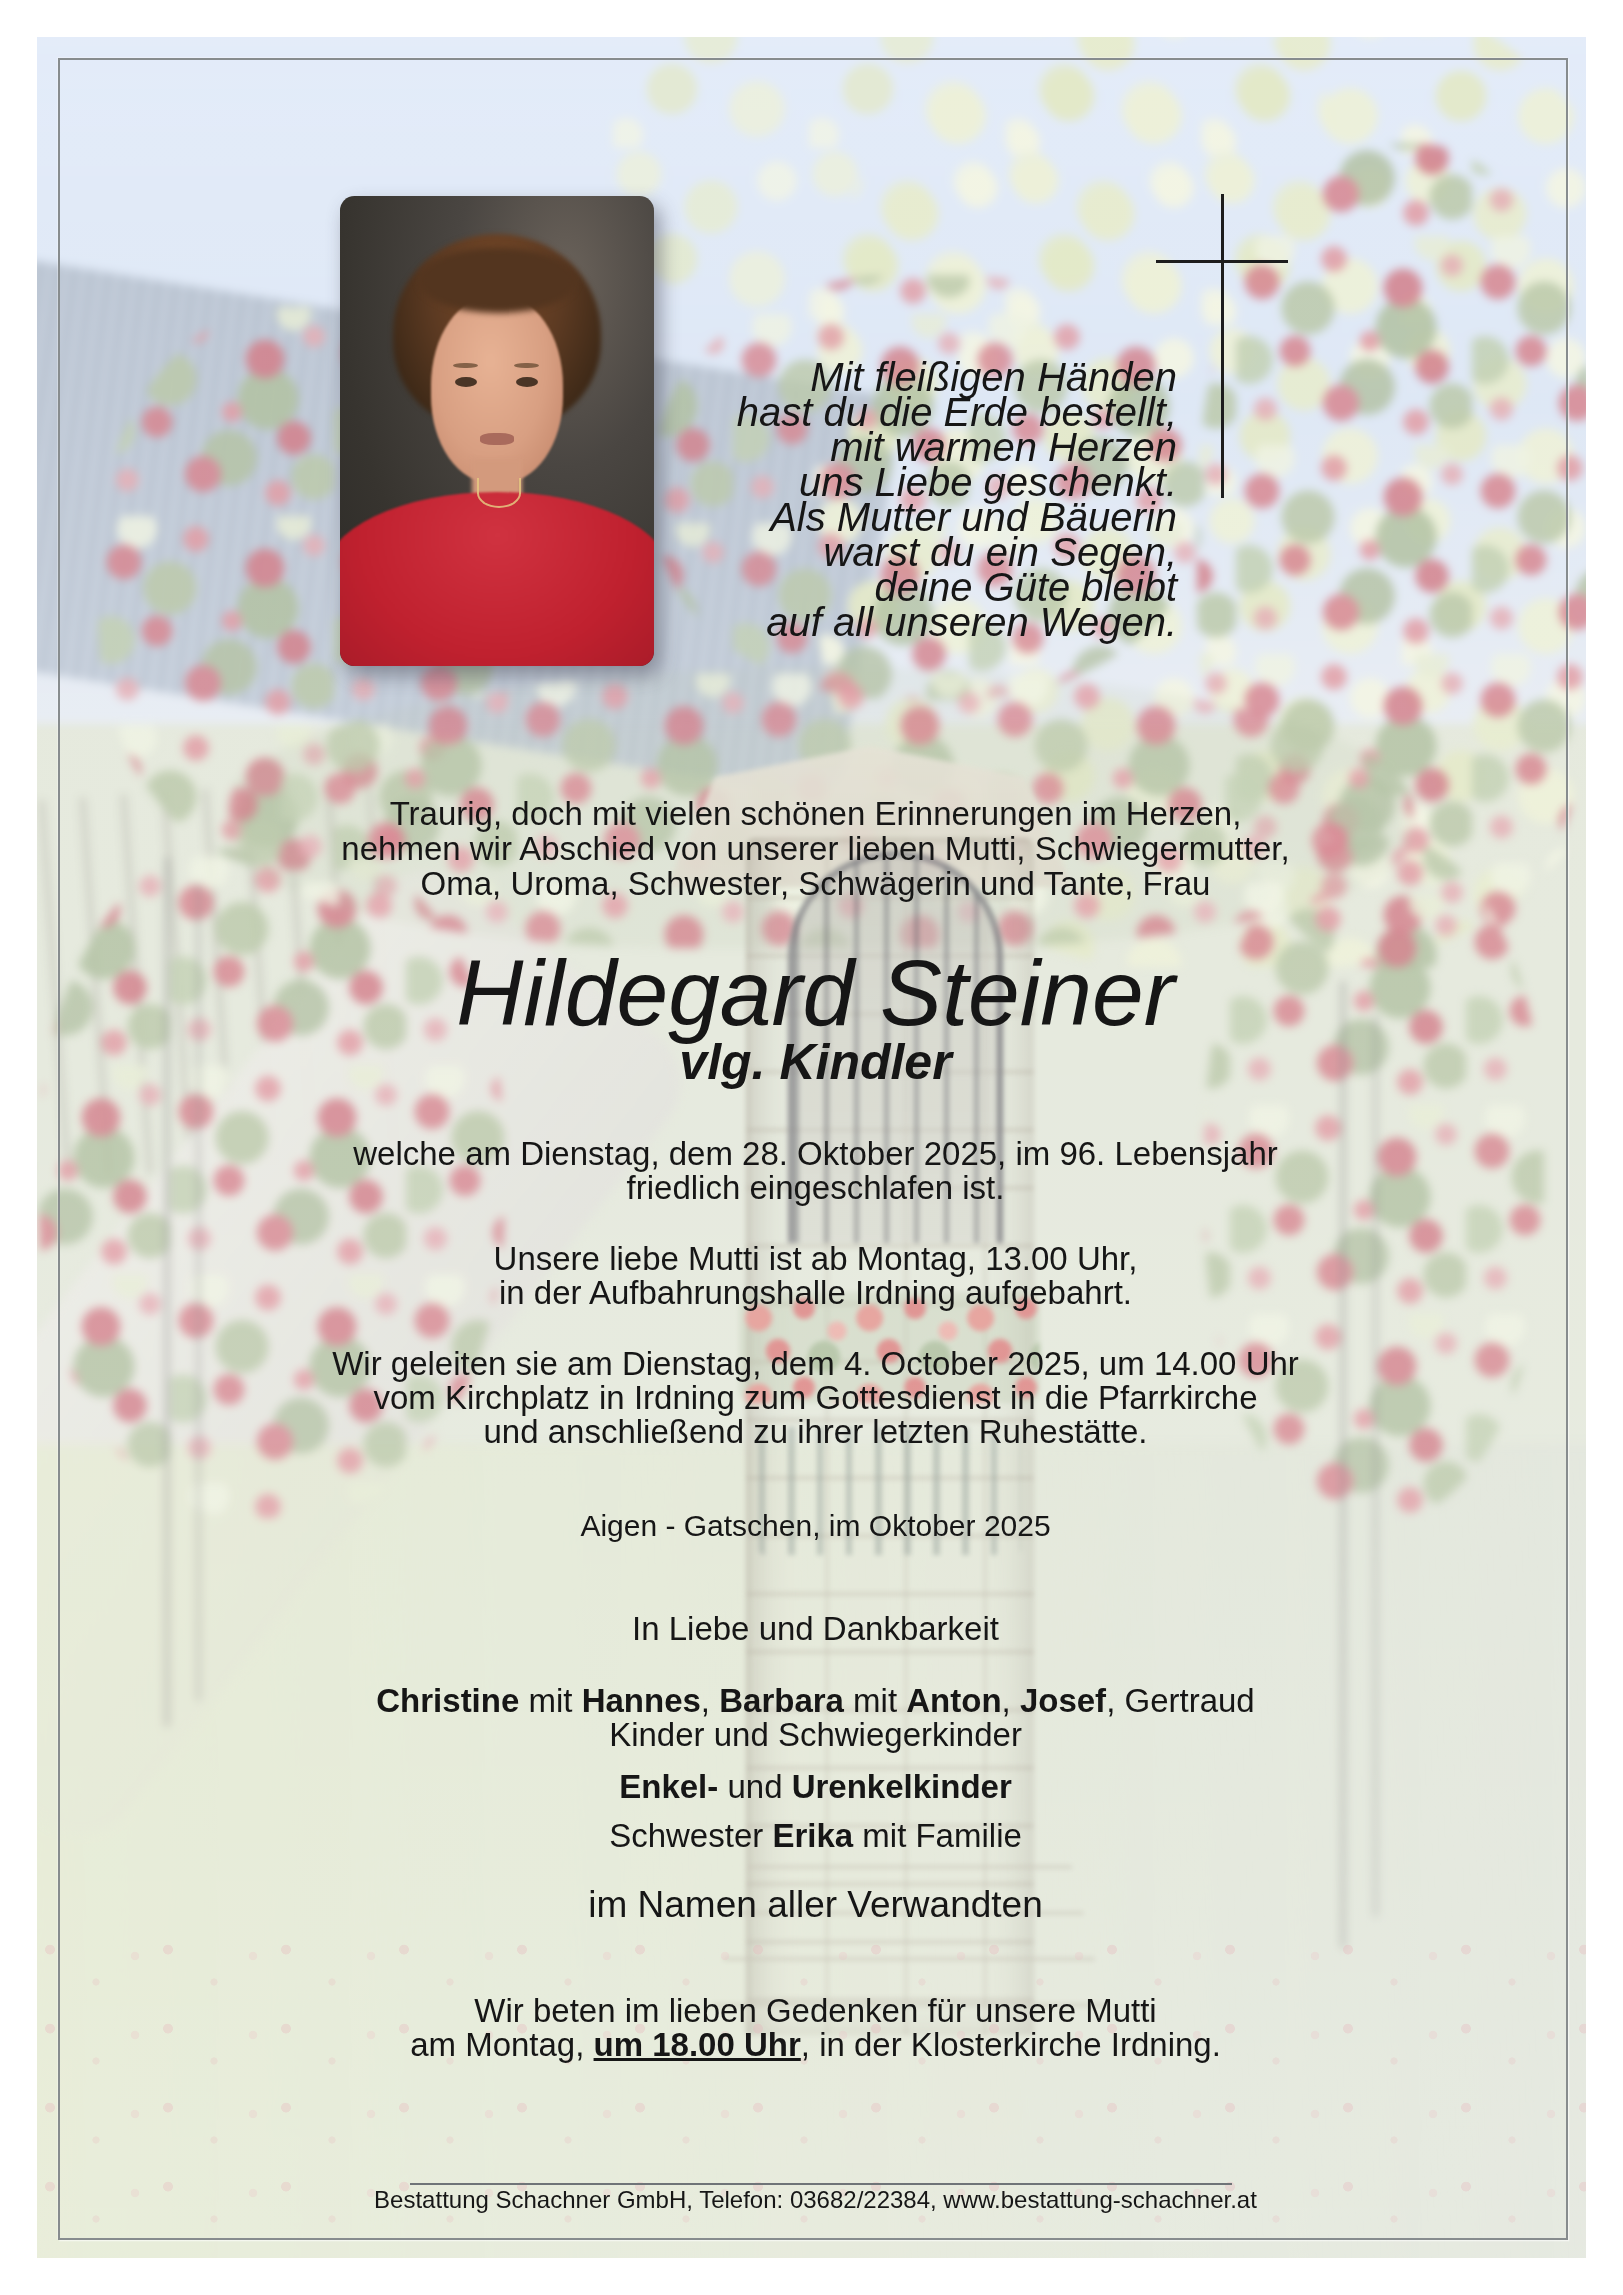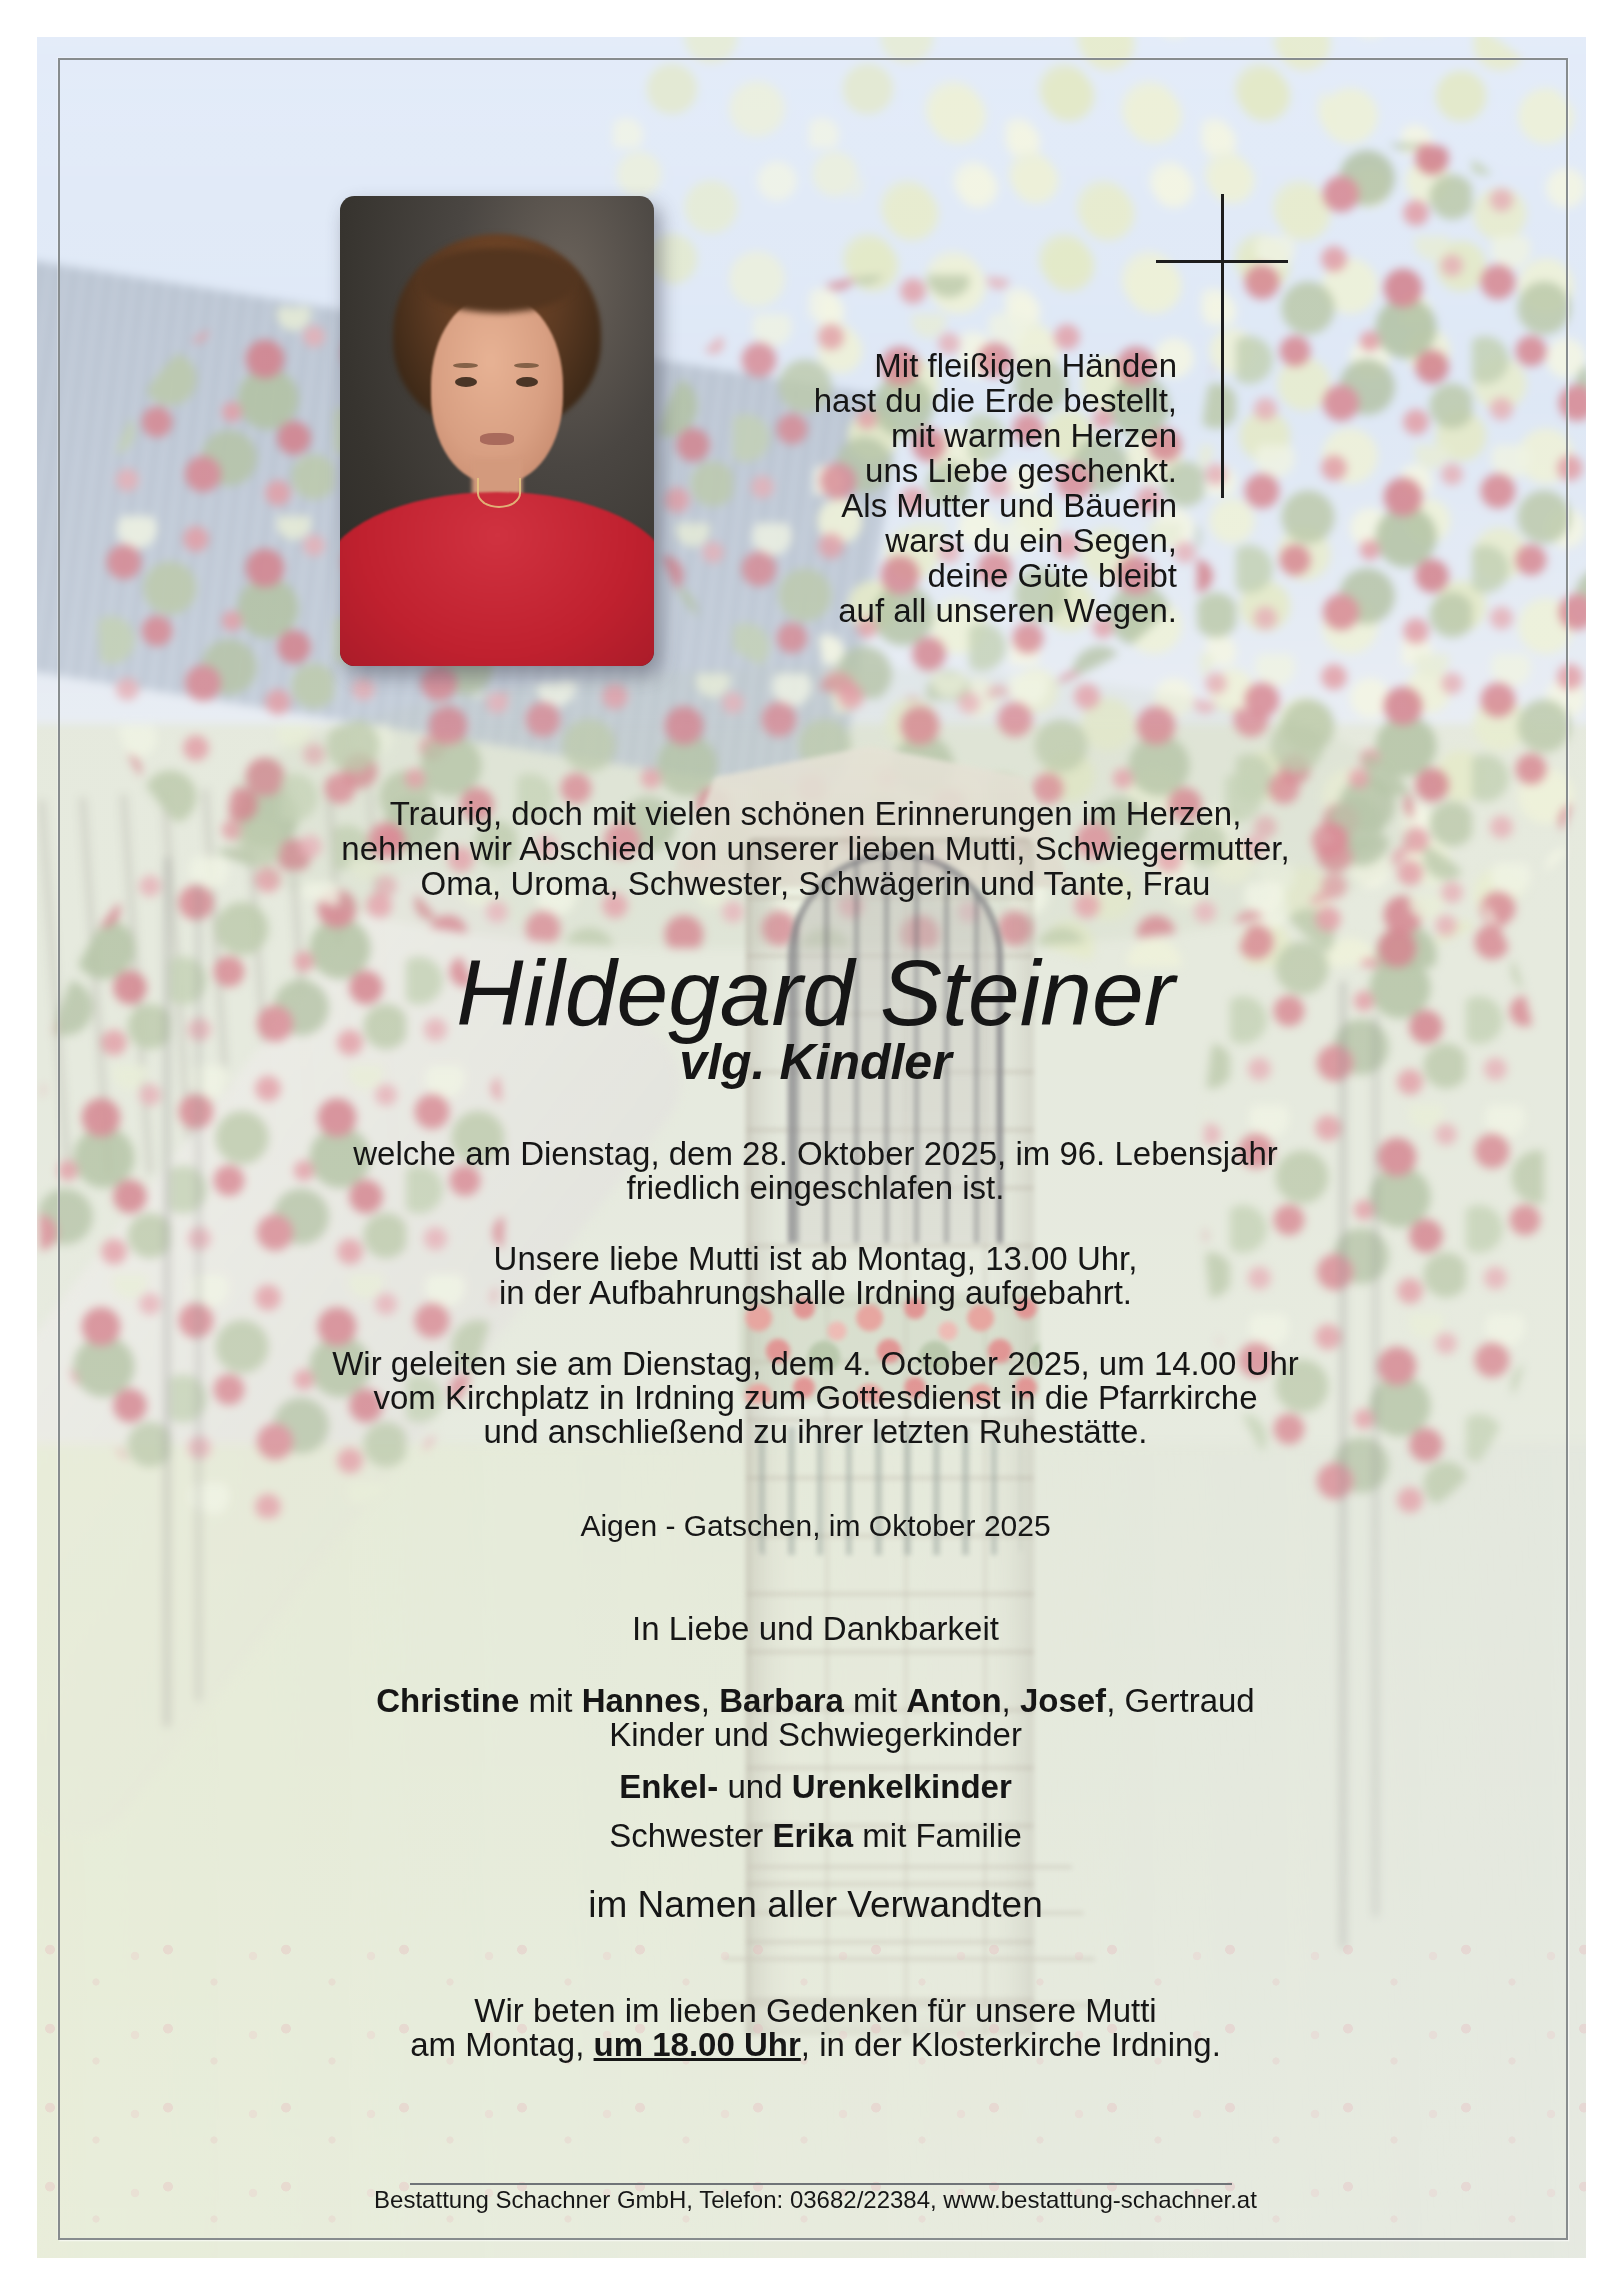--- a/index.html
+++ b/index.html
@@ -132,21 +132,21 @@
        border-top:none;border-radius:0 0 50% 50%;}
   .p-blouse{position:absolute;left:-5%;top:63%;width:110%;height:42%;border-radius:50% 50% 0 0/42% 42% 0 0;filter:blur(1.3px);
        background:radial-gradient(ellipse at 50% 22%,#d03240 0%,#c0212f 55%,#a21a27 100%);}
 
   
   .cross-v{position:absolute;left:1221px;top:194px;width:3.3px;height:304px;background:#1d1d1d;}
   .cross-h{position:absolute;left:1156px;top:260px;width:132px;height:3.3px;background:#1d1d1d;}
 
   
   .t{position:absolute;left:4px;width:1623px;text-align:center;}
-  .poem{position:absolute;right:446px;top:348px;text-align:right;font-size:33px;line-height:35px;}
+  .poem{position:absolute;right:446px;top:360px;text-align:right;font-style:italic;font-size:40px;line-height:35px;}
   .intro{top:796px;font-size:33px;line-height:35px;}
   .name{top:941px;font-size:93px;line-height:105px;font-style:italic;}
   .vulgo{top:1039px;font-size:50px;line-height:46px;font-style:italic;font-weight:bold;}
   .death{top:1137px;font-size:33px;line-height:34px;}
   .laying{top:1242px;font-size:33px;line-height:34px;}
   .funeral{top:1347px;font-size:33px;line-height:34px;}
   .place{top:1509px;font-size:30px;line-height:33px;}
   .closing{top:1612px;font-size:33px;line-height:34px;}
   .family1{top:1684px;font-size:33px;line-height:34px;}
   .enkel{top:1770px;font-size:33px;line-height:34px;}

